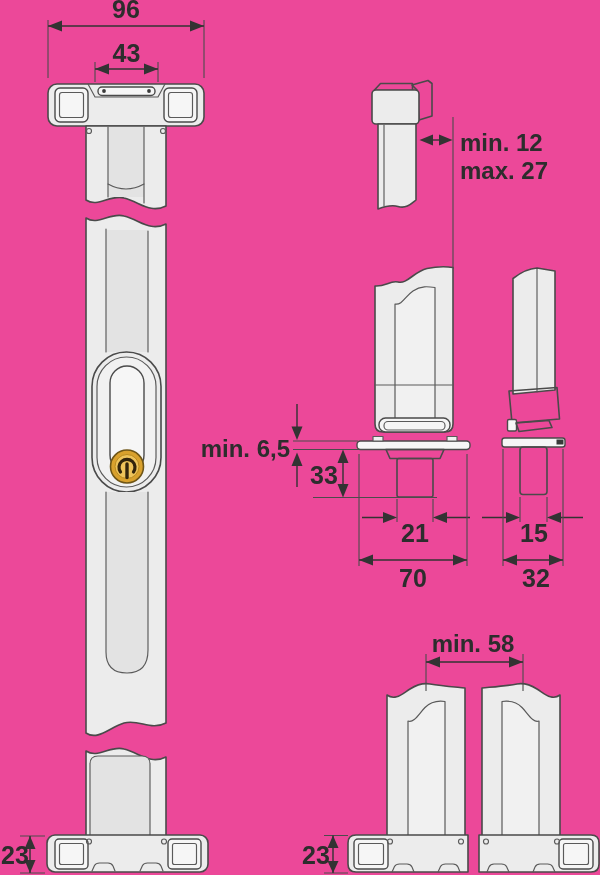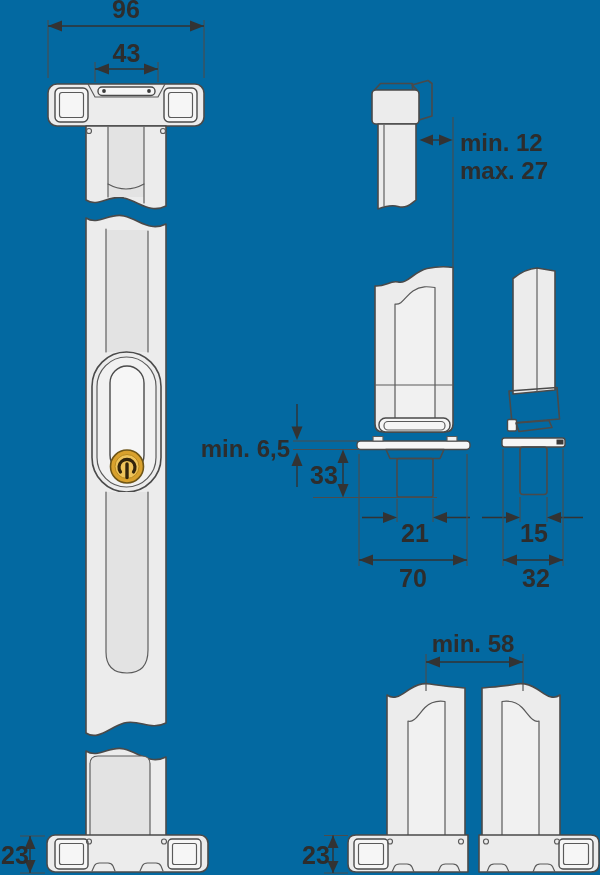--- a/index.html
+++ b/index.html
@@ -1,16 +1,16 @@
 <!DOCTYPE html>
 <html><head>
 <meta charset="utf-8">
 <style>
   html,body{margin:0;padding:0;background:#ffffff;}
-  .page{position:relative;width:600px;height:875px;background:#0369a1;overflow:hidden;}
+  .page{position:relative;width:600px;height:875px;background:#ec4899;overflow:hidden;}
   svg{display:block;}
   .stroke{fill:none;stroke:#4a4a4a;stroke-width:1.6;stroke-linejoin:round;stroke-linecap:round;}
   .fill-light{fill:#ececec;stroke:#4a4a4a;stroke-width:1.6;stroke-linejoin:round;}
   .fill-lighter{fill:#f6f6f6;stroke:#4a4a4a;stroke-width:1.4;stroke-linejoin:round;}
   .fill-panel{fill:#e3e3e3;stroke:none;}
   .fill-inner{fill:#f1f1f1;stroke:#5a5a5a;stroke-width:1.2;stroke-linejoin:round;}
   .thin{fill:none;stroke:#5a5a5a;stroke-width:1.15;stroke-linejoin:round;stroke-linecap:round;}
   .dim-line{fill:none;stroke:#333333;stroke-width:1.4;}
   .ext-line{fill:none;stroke:#4c4c4c;stroke-width:1.1;}
   .arrow{fill:#333333;stroke:none;}

